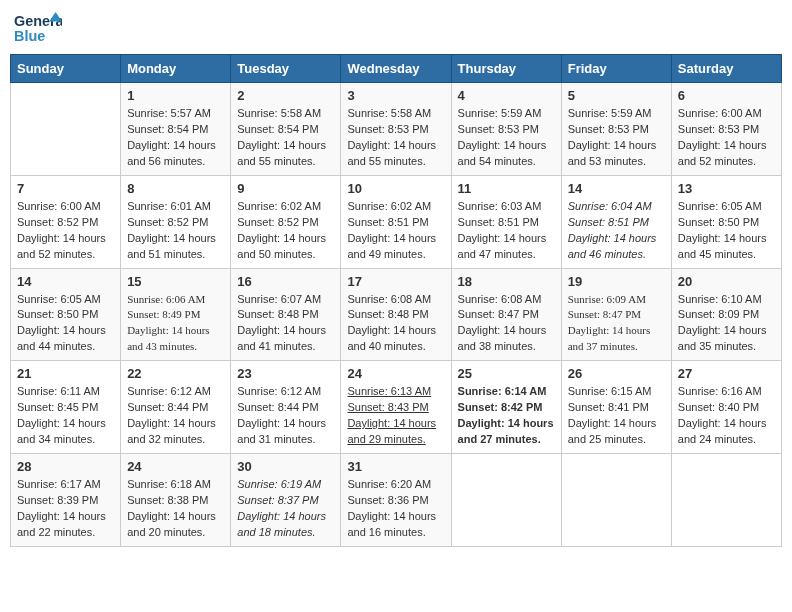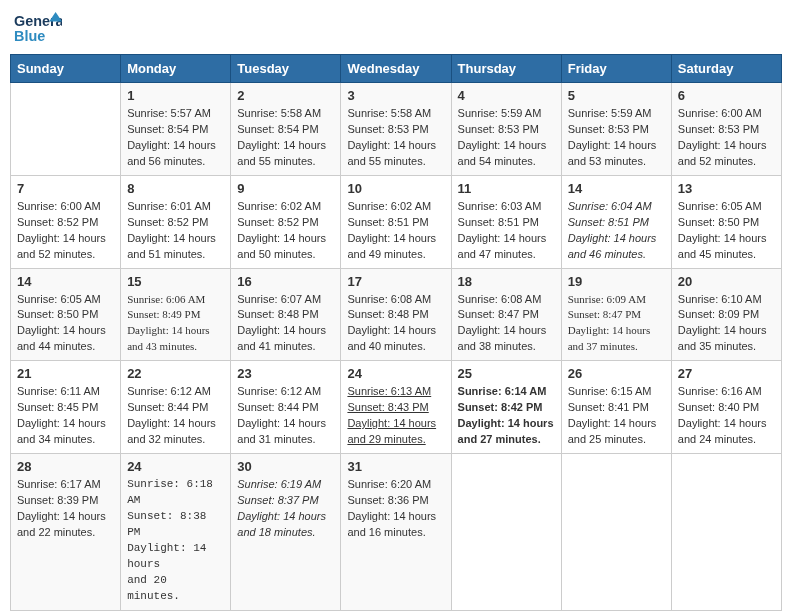--- a/index.html
+++ b/index.html
@@ -313,21 +313,21 @@
       <tr>
         <td>
           <div class="day-num">28</div>
           <div class="day-detail" style="white-space: pre-line;">Sunrise: 6:17 AM
 Sunset: 8:39 PM
 Daylight: 14 hours
 and 22 minutes.</div>
         </td>
         <td>
           <div class="day-num">24</div>
-          <div class="day-detail" style="white-space: pre-line; font-family: Liberation Mono, monospace;">Sunrise: 6:18 AM
+          <div class="day-detail" style="white-space: pre-line;">Sunrise: 6:18 AM
 Sunset: 8:38 PM
 Daylight: 14 hours
 and 20 minutes.</div>
         </td>
         <td>
           <div class="day-num">30</div>
           <div class="day-detail" style="white-space: pre-line; font-style: italic;">Sunrise: 6:19 AM
 Sunset: 8:37 PM
 Daylight: 14 hours
 and 18 minutes.</div>

